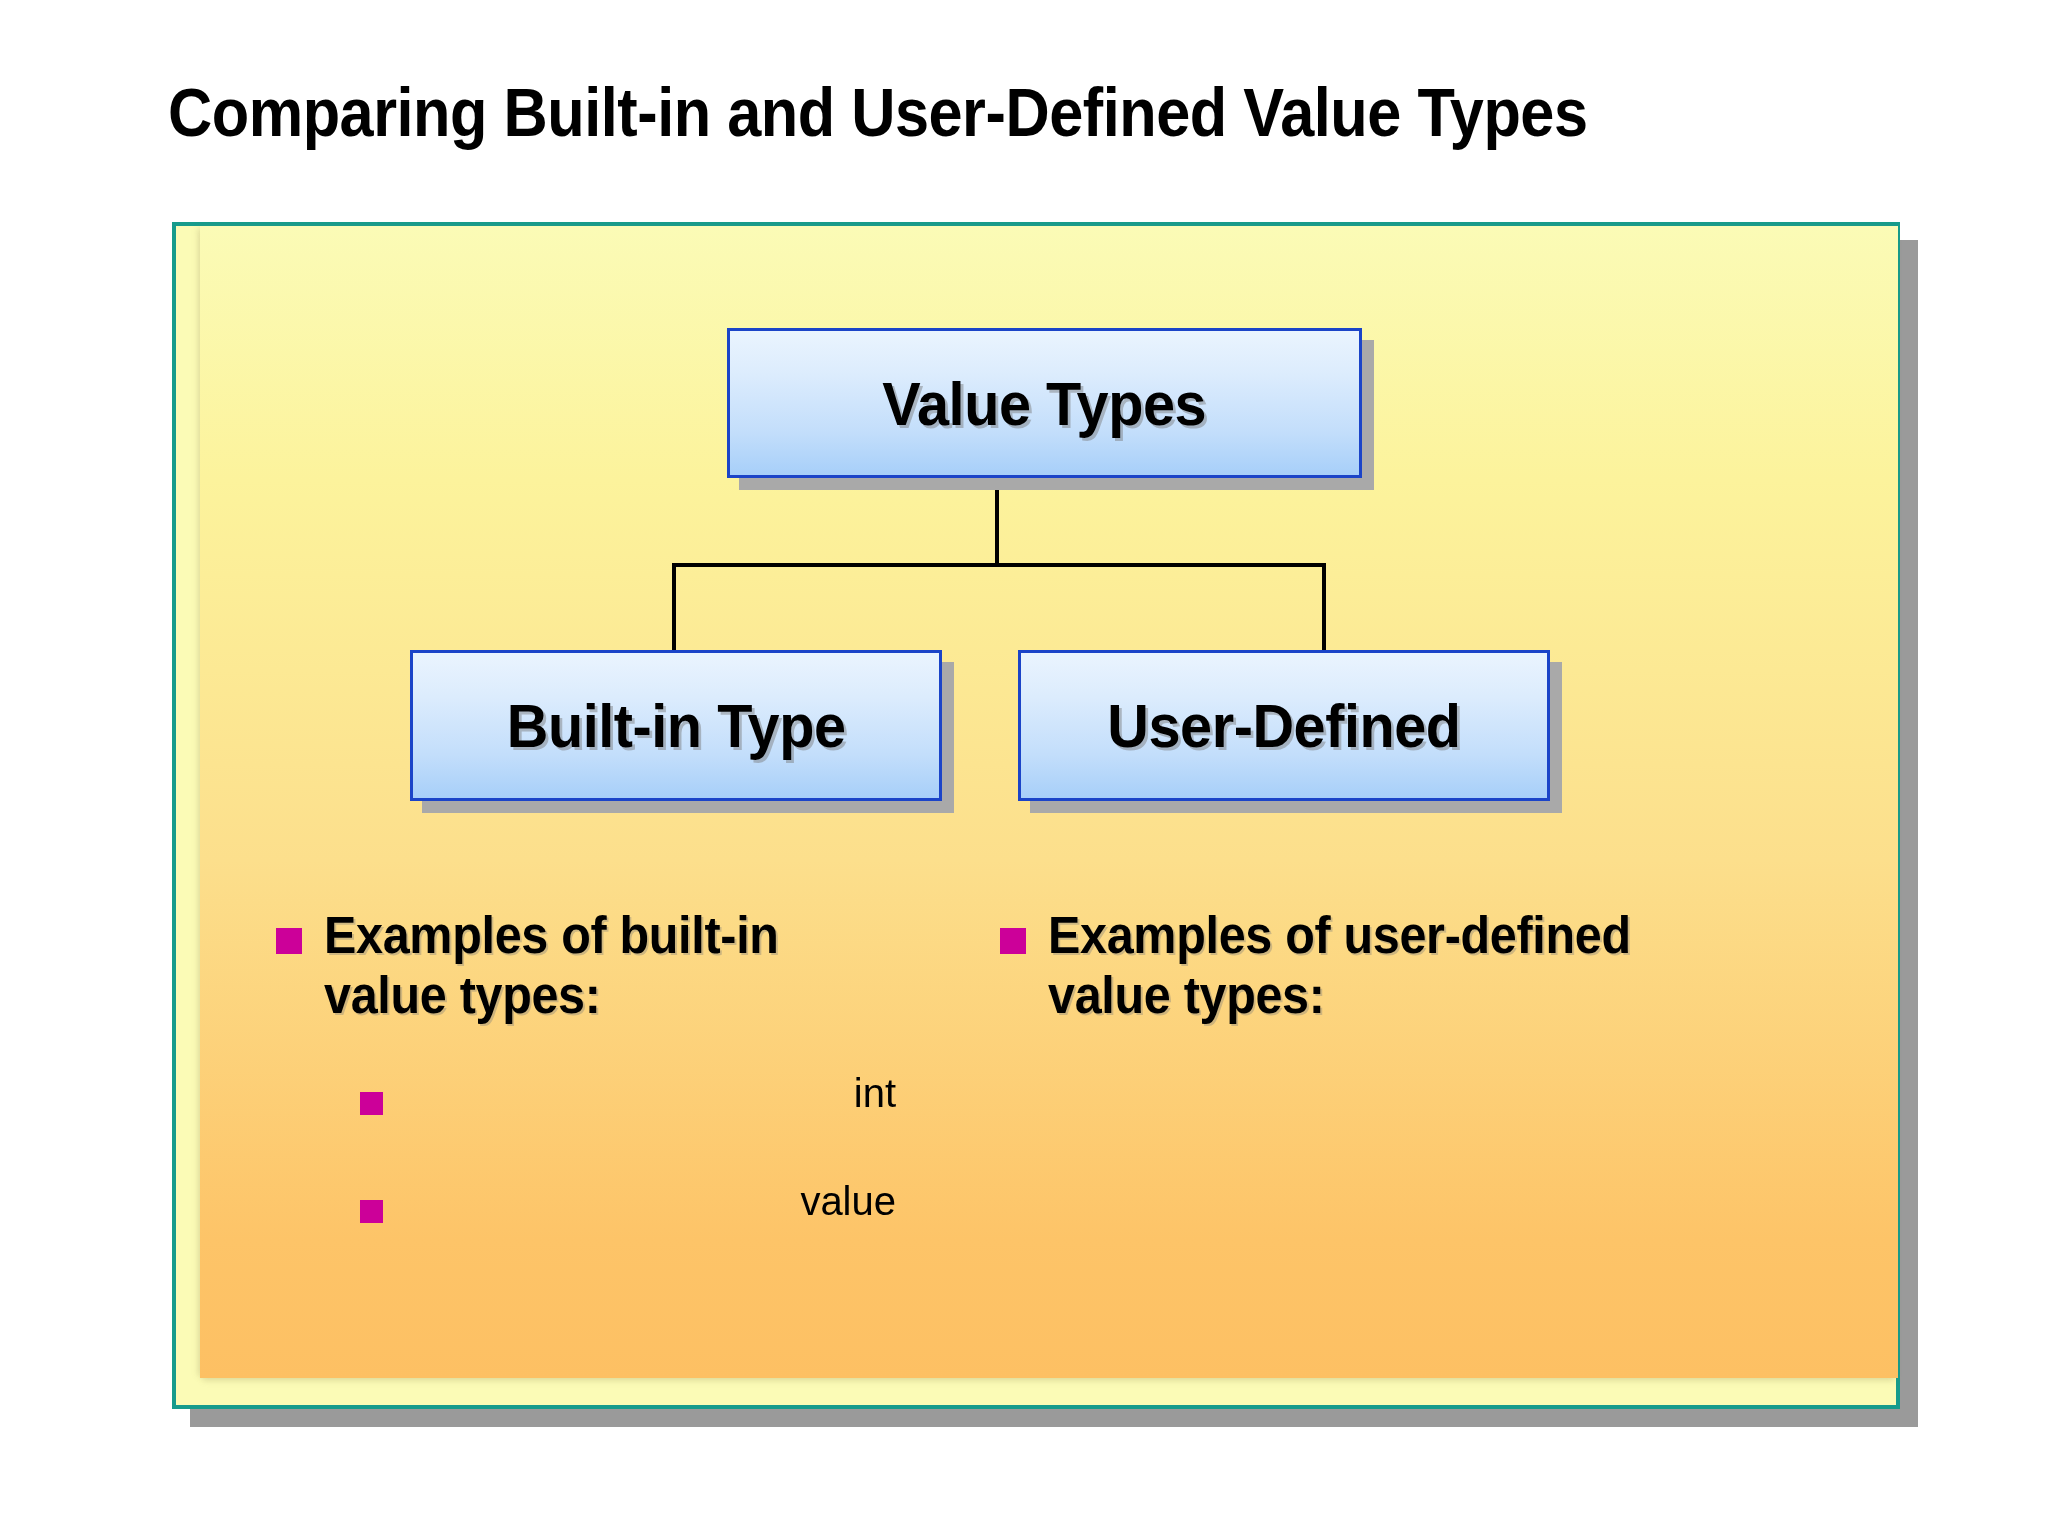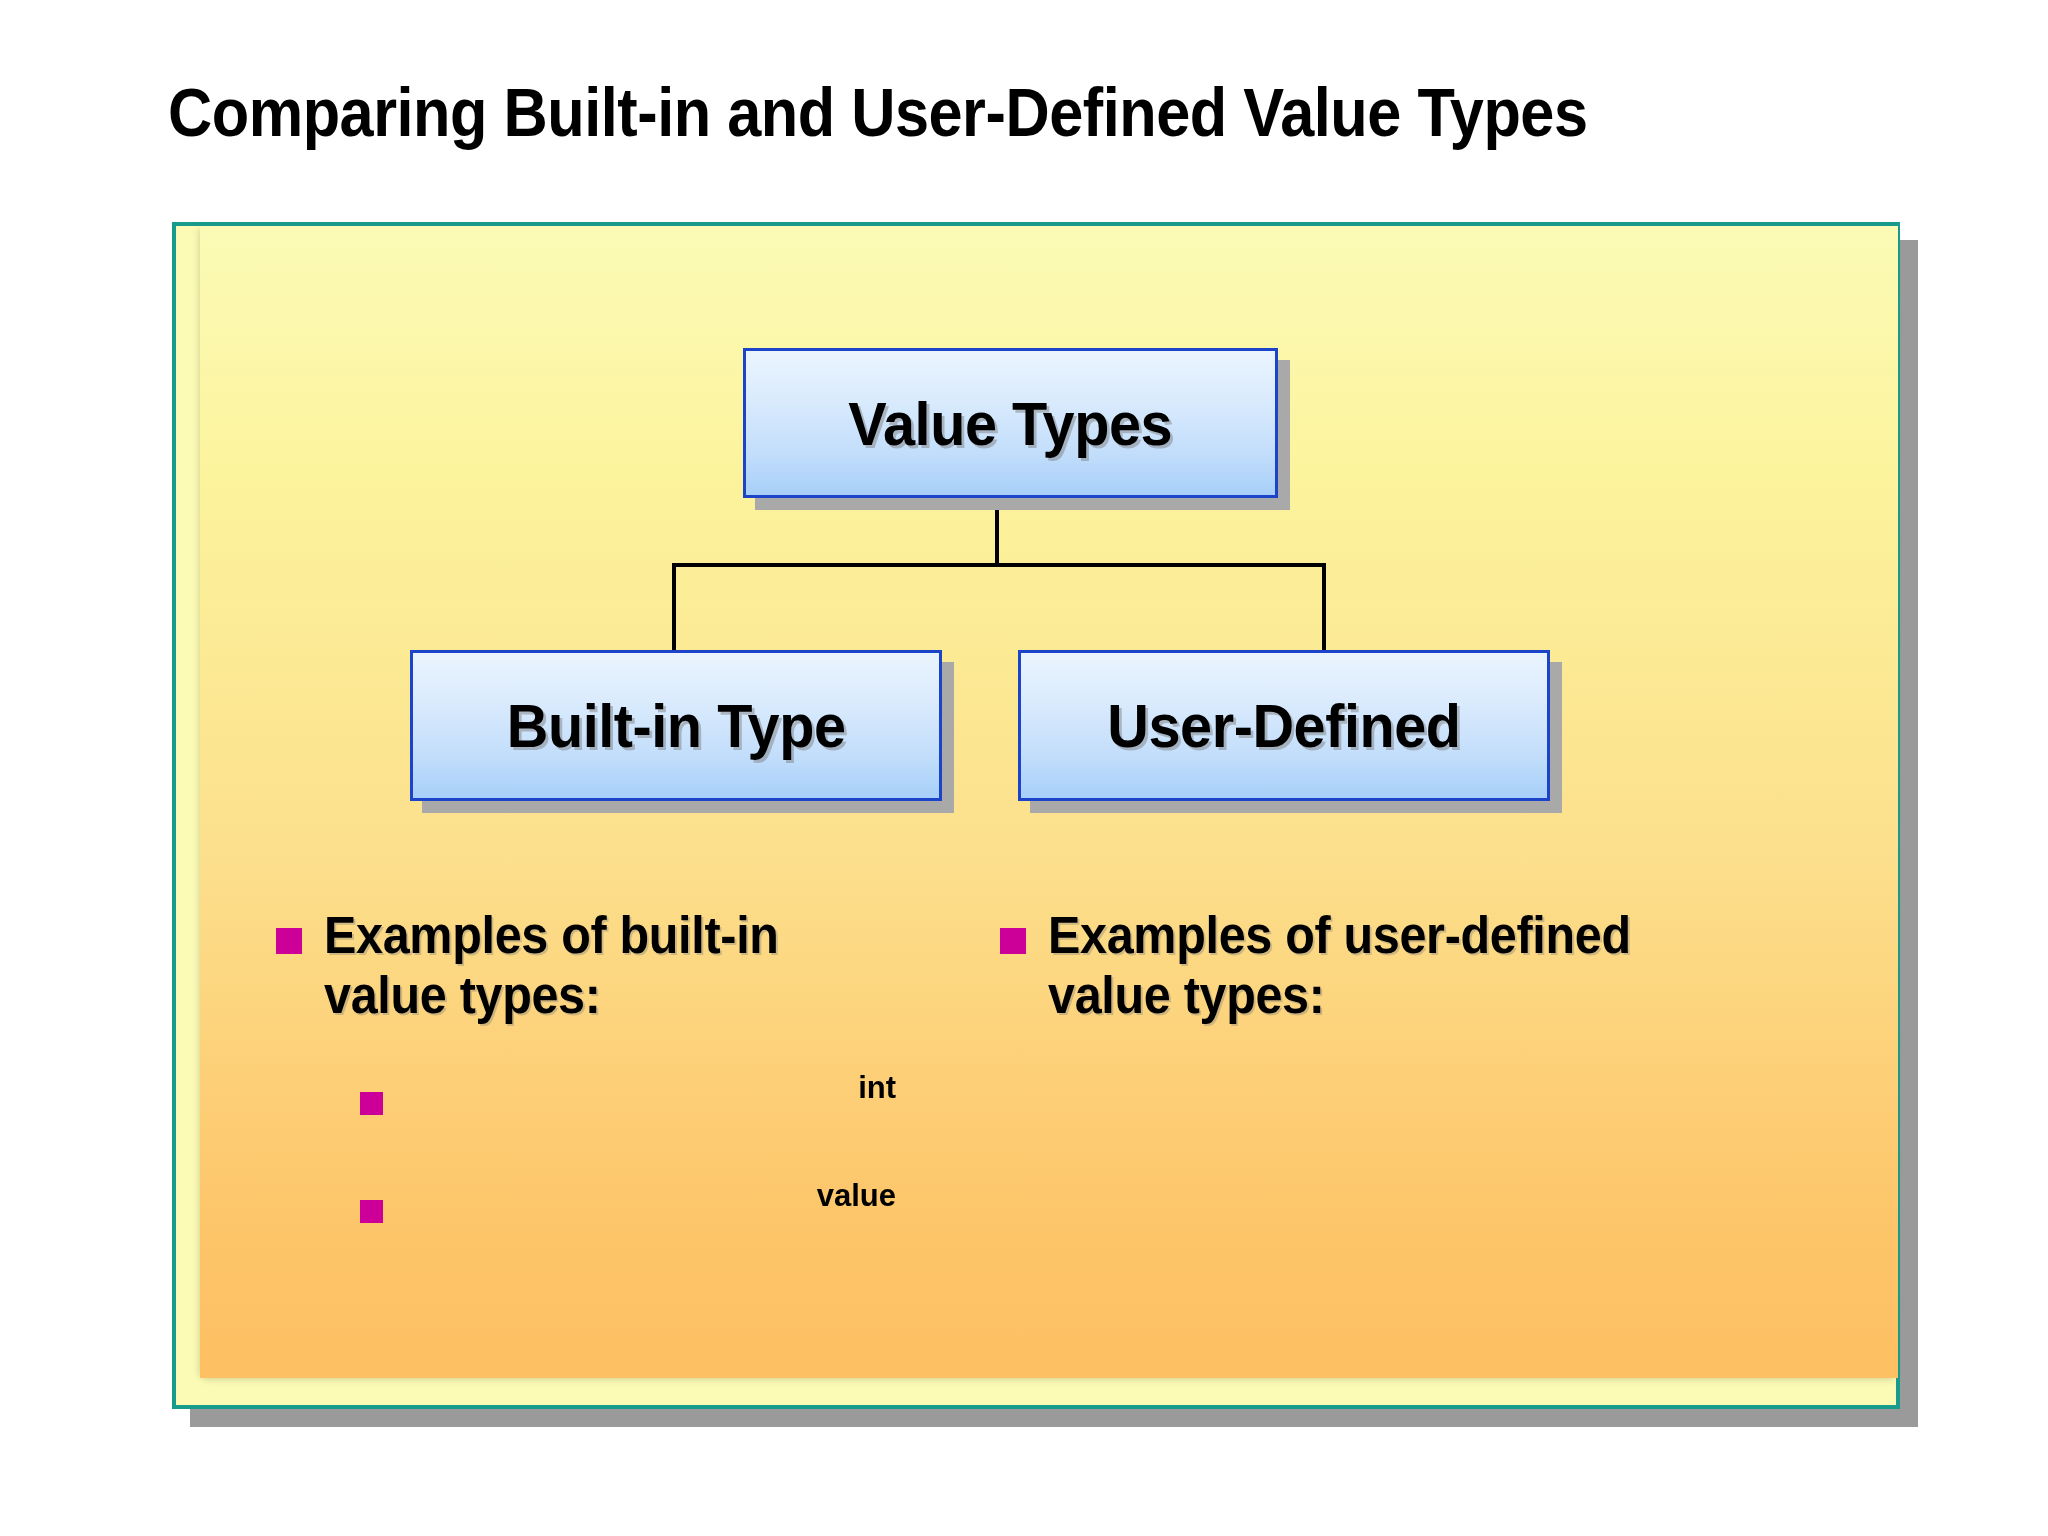--- a/index.html
+++ b/index.html
@@ -81,21 +81,21 @@
     font-size: 62px;
     font-weight: bold;
     color: #000000;
     letter-spacing: -0.5px;
     transform: scaleX(0.93);
     white-space: nowrap;
     text-shadow: 3px 3px 0 rgba(120,120,120,0.45);
   }
 
   #box-value-types {
-    left: 743px;  top: 328px;  width: 535px; height: 150px; margin-top: 20px;
+    left: 727px;  top: 328px;  width: 635px; height: 150px;
   }
   #box-builtin {
     left: 410px;  top: 650px;  width: 532px; height: 151px;
   }
   #box-userdefined {
     left: 1018px; top: 650px;  width: 532px; height: 151px;
   }
 
   
   .bullet-col {
@@ -137,22 +137,22 @@
   #col-right .sub-list { padding-left: 86px; }
 
   .level2 { margin-bottom: 64px; }
   .level2 .bullet-marker {
     width: 23px;
     height: 23px;
     margin-top: 21px;
     margin-right: 24px;
   }
   .level2 .bullet-text {
-    font-size: 31px;
-    font-weight: bold;
+    font-size: 40px;
+    font-weight: normal;
     color: #000000;
     line-height: 1.1;
     letter-spacing: 0px;
   }
 </style>
 </head>
 <body>
 
 <div id="slide-title">Comparing Built-in and User-Defined Value Types</div>
 

